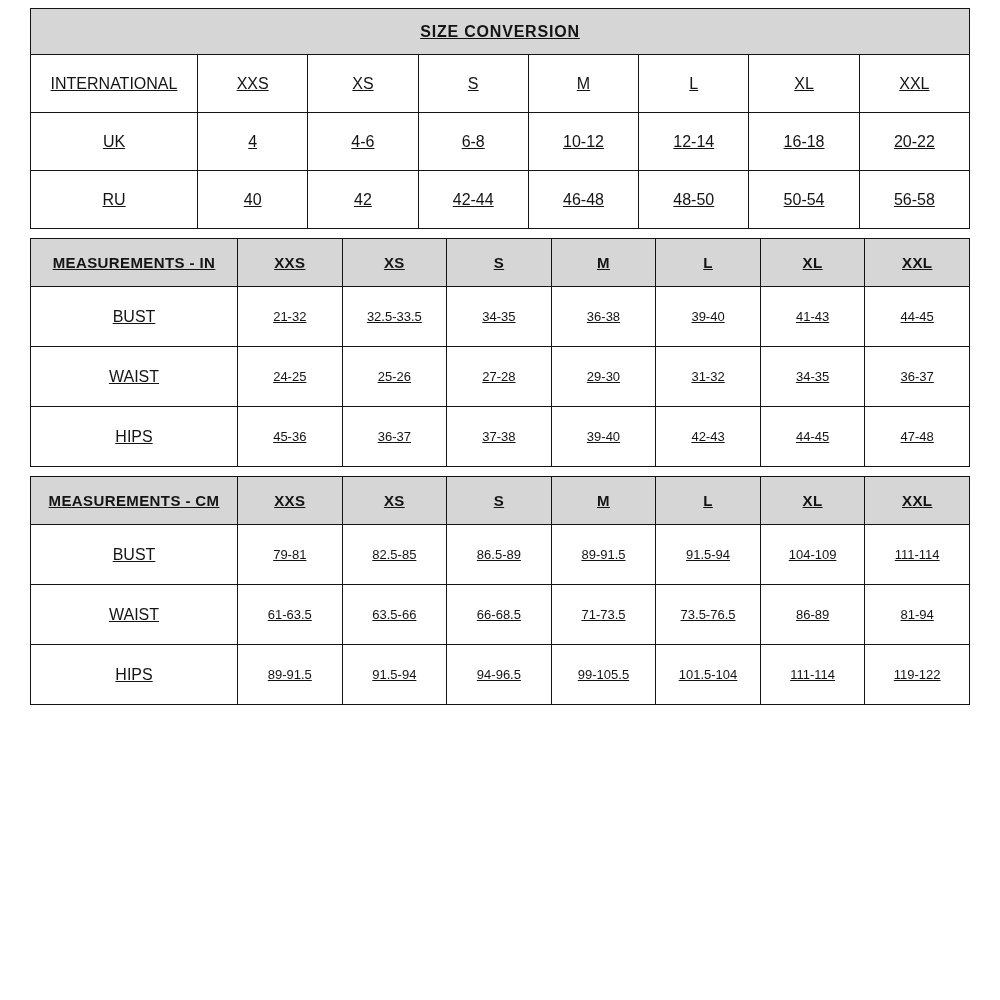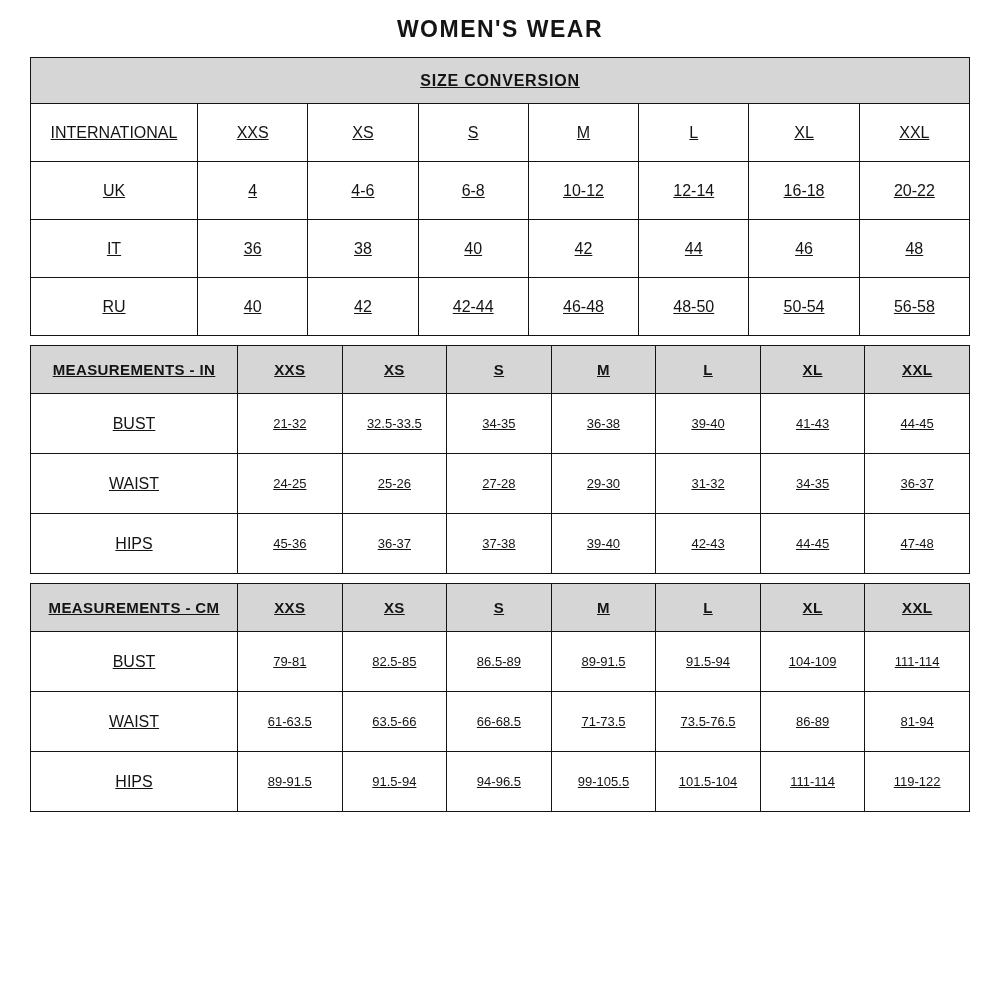--- a/index.html
+++ b/index.html
@@ -54,21 +54,20 @@
   }
   .tm tbody tr { height: 60px; }
   .tm tbody td { font-size: 13px; }
   .tm tbody td.row-label { font-size: 16px; }
 </style>
 </head>
 <body>
 
 <div class="page">
 
-  <h1 class="page-title">WOMEN'S WEAR</h1>
 
   <table class="t1">
     <colgroup>
         <col class="lab">
         <col span="7">
       </colgroup>
     <thead>
       <tr>
         <th colspan="8" class="table-title">SIZE CONVERSION</th>
       </tr>
@@ -88,30 +87,20 @@
           <td class="row-label">UK</td>
           <td>4</td>
           <td>4-6</td>
           <td>6-8</td>
           <td>10-12</td>
           <td>12-14</td>
           <td>16-18</td>
           <td>20-22</td>
         </tr>
         <tr>
-          <td class="row-label">IT</td>
-          <td>36</td>
-          <td>38</td>
-          <td>40</td>
-          <td>42</td>
-          <td>44</td>
-          <td>46</td>
-          <td>48</td>
-        </tr>
-        <tr>
           <td class="row-label">RU</td>
           <td>40</td>
           <td>42</td>
           <td>42-44</td>
           <td>46-48</td>
           <td>48-50</td>
           <td>50-54</td>
           <td>56-58</td>
         </tr>
       </tbody>

